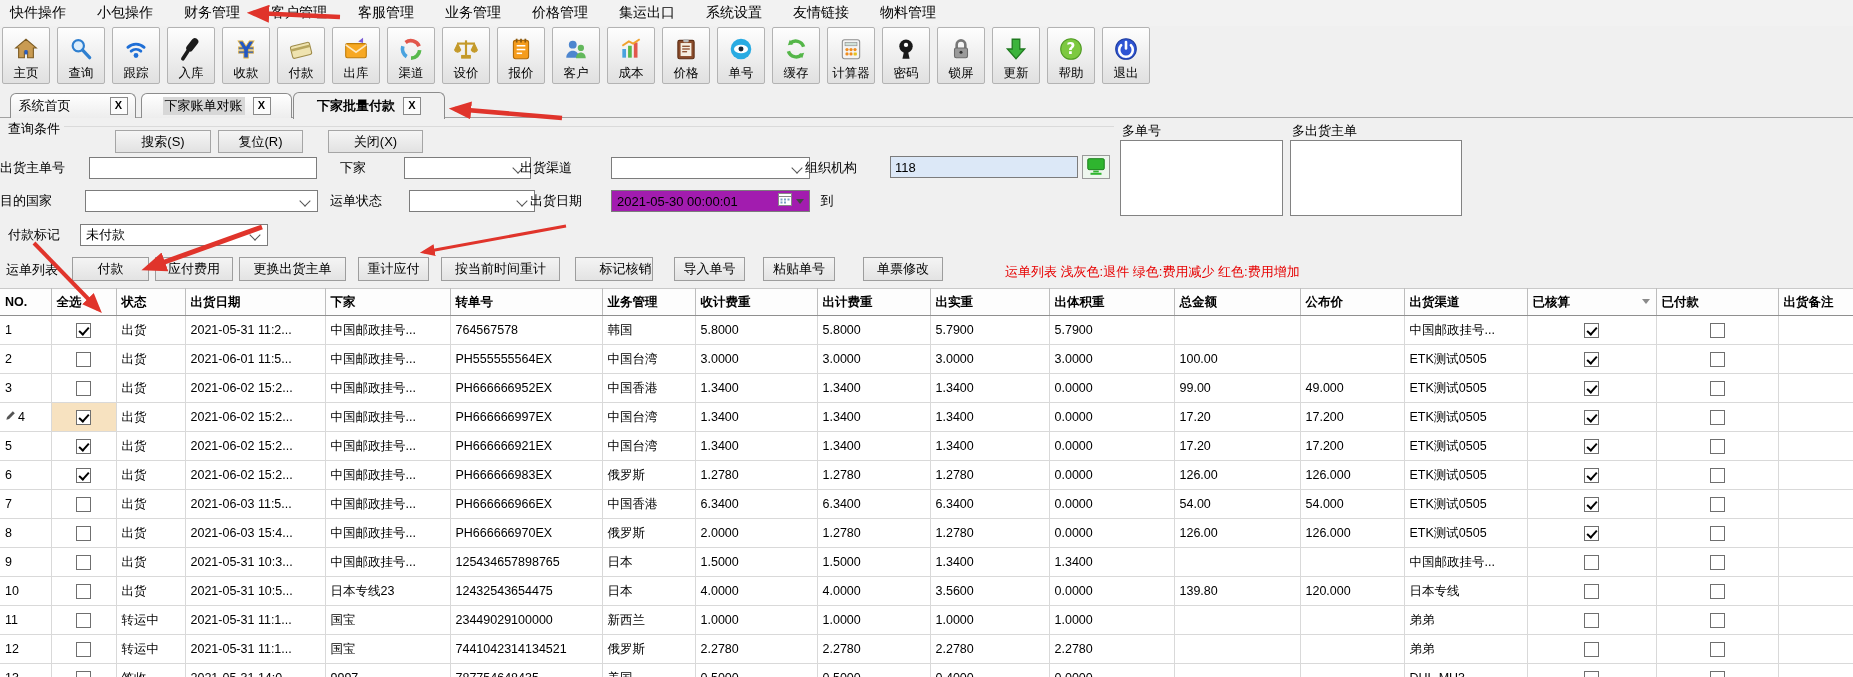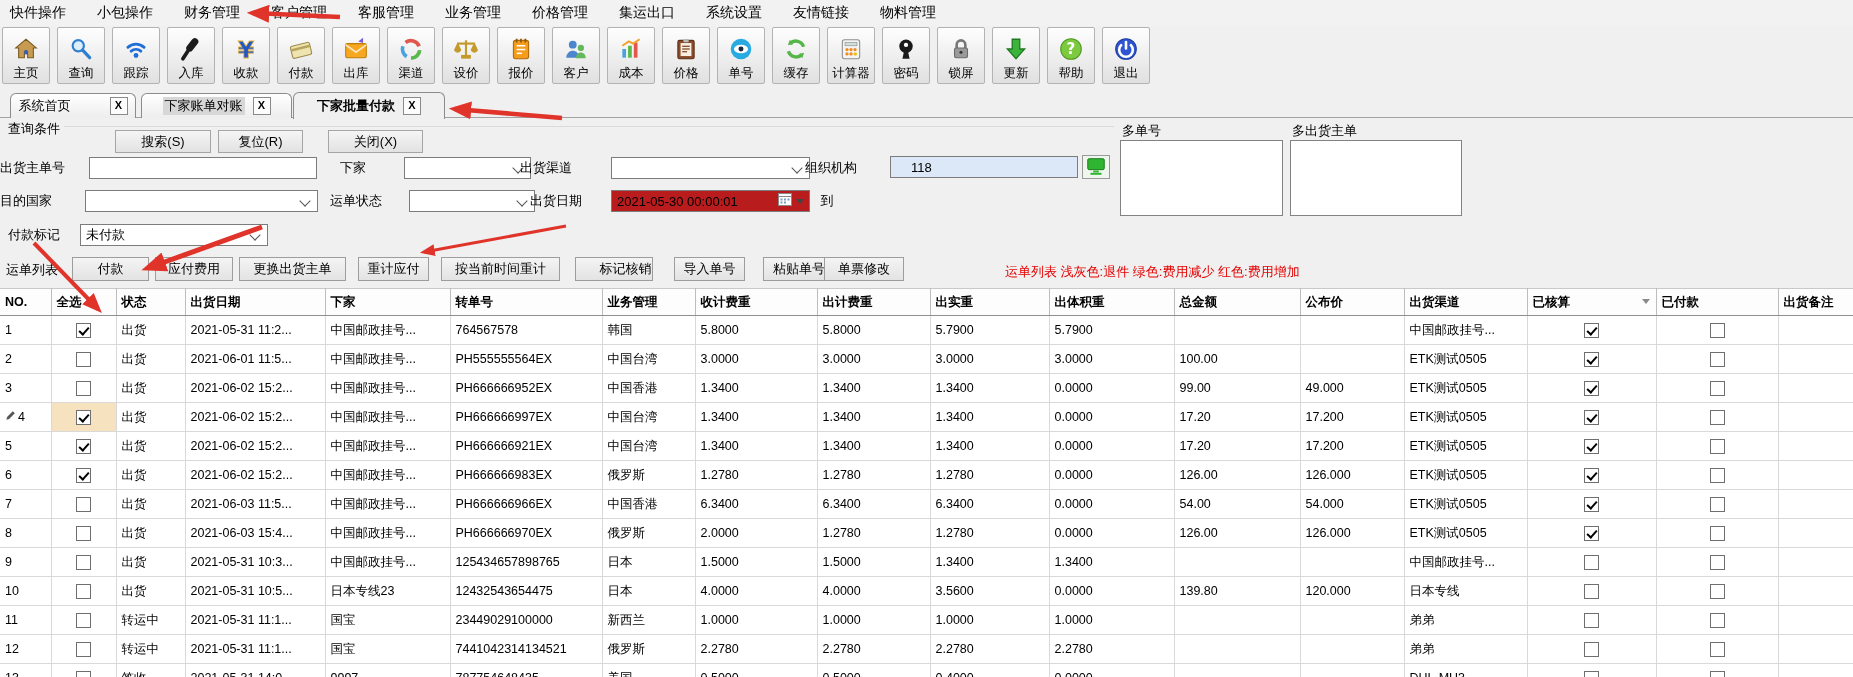--- a/index.html
+++ b/index.html
@@ -22,26 +22,26 @@
        border:1px solid #8c8c8c;border-bottom:none;border-radius:6px 6px 0 0;
        background:linear-gradient(#ffffff,#ededed);display:flex;align-items:center;justify-content:center;gap:8px;}
   .tab.active{background:#f0f0f0;font-weight:bold;height:27px;top:92px;z-index:3;}
   .tab-label.hl{background:#d7d7d7;padding:0 2px;}
   .tab-close{width:16px;height:16px;line-height:14px;border:1px solid #8a8a8a;font-size:11px;
              font-weight:bold;text-align:center;background:#fcfcfc;}
   
   .flabel{position:absolute;height:22px;line-height:22px;white-space:nowrap;}
   .gline{position:absolute;height:1px;background:#dadada;}
   .tinput{position:absolute;box-sizing:border-box;height:22px;border:1px solid #7c7c7c;background:#fff;
-          font:13px "Liberation Sans","DejaVu Sans",sans-serif;padding:0 20px;outline:none;}
+          font:13px "Liberation Sans","DejaVu Sans",sans-serif;padding:0 4px;outline:none;}
   .combo{position:absolute;box-sizing:border-box;height:22px;border:1px solid #7c7c7c;background:#fff;
          padding:0 20px 0 5px;line-height:20px;}
   .combo .chev{position:absolute;right:8px;top:6px;width:7px;height:7px;
          border-right:1.6px solid #555;border-bottom:1.6px solid #555;transform:rotate(45deg);}
-  .dfield{position:absolute;box-sizing:border-box;height:22px;border:1px solid #7c7c7c;background:#b91c1c;
+  .dfield{position:absolute;box-sizing:border-box;height:22px;border:1px solid #7c7c7c;background:#a21caf;
           display:flex;align-items:center;gap:4px;padding:0 5px;}
   .dval{flex:1;}
   .darr{width:0;height:0;border-left:4px solid transparent;border-right:4px solid transparent;border-top:5px solid #444;}
   .gbtn{position:absolute;box-sizing:border-box;height:23px;background:linear-gradient(#f5f5f5,#e2e2e2);
         border:1px solid #a5a5a5;font:13px "Liberation Sans","DejaVu Sans",sans-serif;text-align:center;padding:0;}
   .orgbtn{position:absolute;box-sizing:border-box;width:28px;height:24px;border:1px solid #9a9a9a;
           background:#eef6ee;padding:0;display:flex;align-items:center;justify-content:center;}
   .mtext{position:absolute;box-sizing:border-box;border:1px solid #828282;background:#fff;resize:none;
          font:13px "Liberation Sans","DejaVu Sans",sans-serif;outline:none;}
   
@@ -397,21 +397,21 @@
   <div class="flabel" style="left:6px;top:259px;text-align:left;">运单列表</div>
   <div id="actrow">
       <button class="act-btn" style="left: 72px; width: 77px;">付款</button>
       <button class="act-btn" style="left: 155px; width: 78px;">应付费用</button>
       <button class="act-btn" style="left: 239px; width: 107px;">更换出货主单</button>
       <button class="act-btn" style="left: 358px; width: 71px;">重计应付</button>
       <button class="act-btn" style="left: 441px; width: 119px;">按当前时间重计</button>
       <button class="act-btn" style="left: 575px; width: 78px; padding-left: 23px;">标记核销</button>
       <button class="act-btn" style="left: 674px; width: 71px;">导入单号</button>
       <button class="act-btn" style="left: 763px; width: 72px;">粘贴单号</button>
-      <button class="act-btn" style="left: 824px; width: 80px; font-family: Liberation Mono, monospace;">单票修改</button>
+      <button class="act-btn" style="left: 863px; width: 80px; font-family: Liberation Mono, monospace;">单票修改</button>
     </div>
   <div class="legend">运单列表 浅灰色:退件 绿色:费用减少 红色:费用增加</div>
 
   <table class="grid">
       <colgroup>
         <col style="width: 51px;">
         <col style="width: 65px;">
         <col style="width: 69px;">
         <col style="width: 140px;">
         <col style="width: 125px;">

